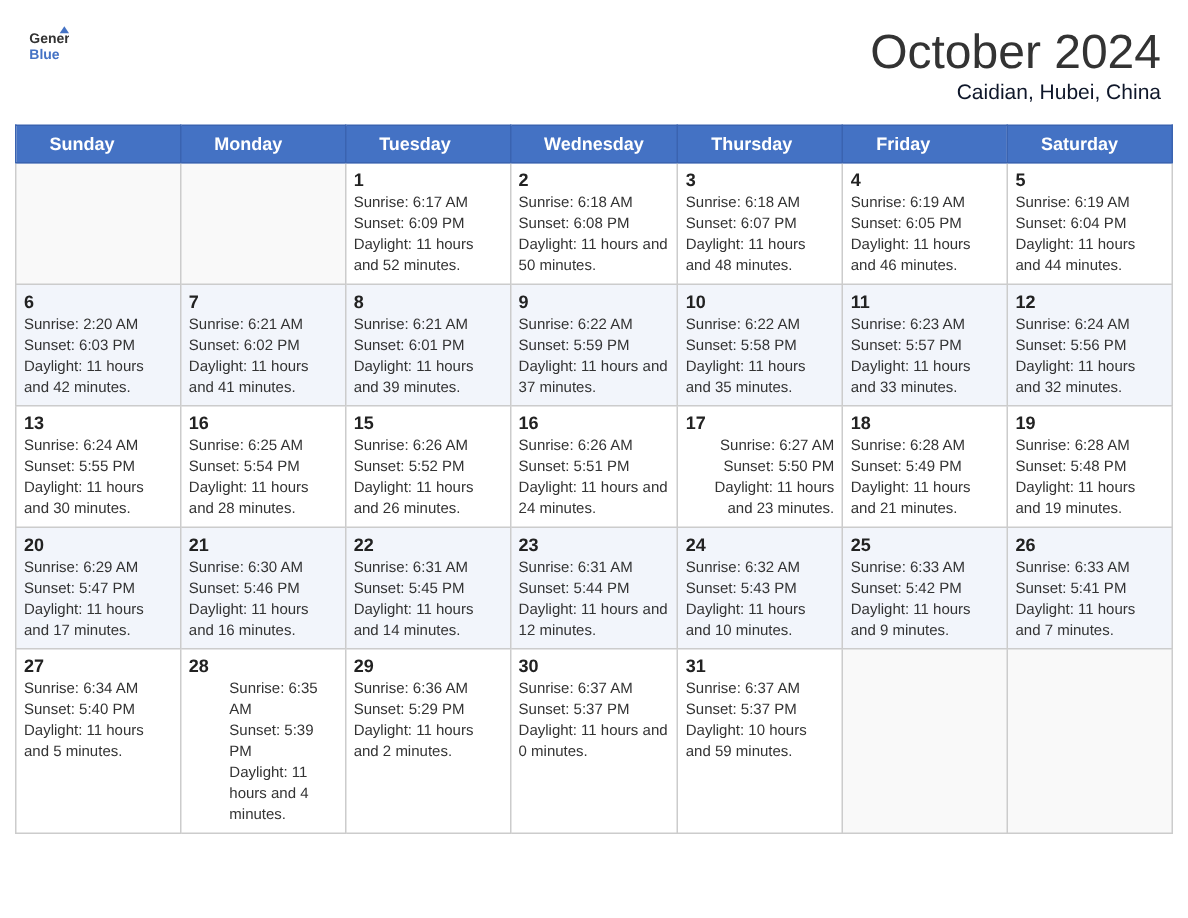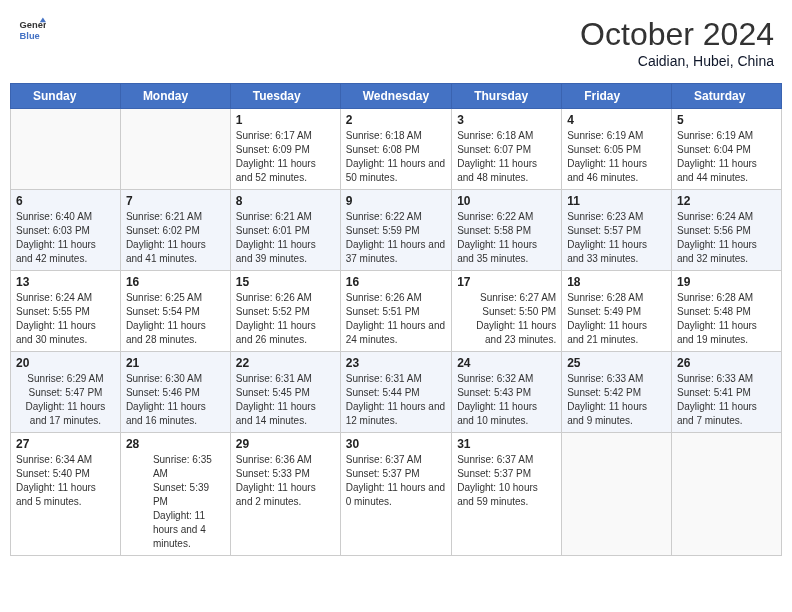--- a/index.html
+++ b/index.html
@@ -138,21 +138,21 @@
         <td>
           <div class="day-number">5</div>
           <div class="day-info" style="white-space: pre-line;">Sunrise: 6:19 AM
 Sunset: 6:04 PM
 Daylight: 11 hours and 44 minutes.</div>
         </td>
       </tr>
       <tr>
         <td>
           <div class="day-number">6</div>
-          <div class="day-info" style="white-space: pre-line;">Sunrise: 6:40 AM
+          <div class="day-info" style="white-space: pre-line;">Sunrise: 2:20 AM
 Sunset: 6:03 PM
 Daylight: 11 hours and 42 minutes.</div>
         </td>
         <td>
           <div class="day-number">7</div>
           <div class="day-info" style="white-space: pre-line;">Sunrise: 6:21 AM
 Sunset: 6:02 PM
 Daylight: 11 hours and 41 minutes.</div>
         </td>
         <td>
@@ -226,21 +226,21 @@
         <td>
           <div class="day-number">19</div>
           <div class="day-info" style="white-space: pre-line;">Sunrise: 6:28 AM
 Sunset: 5:48 PM
 Daylight: 11 hours and 19 minutes.</div>
         </td>
       </tr>
       <tr>
         <td>
           <div class="day-number">20</div>
-          <div class="day-info" style="white-space: pre-line; text-align: center;">Sunrise: 6:29 AM
+          <div class="day-info" style="white-space: pre-line;">Sunrise: 6:29 AM
 Sunset: 5:47 PM
 Daylight: 11 hours and 17 minutes.</div>
         </td>
         <td>
           <div class="day-number">21</div>
           <div class="day-info" style="white-space: pre-line;">Sunrise: 6:30 AM
 Sunset: 5:46 PM
 Daylight: 11 hours and 16 minutes.</div>
         </td>
         <td>
@@ -283,21 +283,21 @@
         </td>
         <td>
           <div class="day-number">28</div>
           <div class="day-info" style="white-space: pre-line; margin-left: 27px;">Sunrise: 6:35 AM
 Sunset: 5:39 PM
 Daylight: 11 hours and 4 minutes.</div>
         </td>
         <td>
           <div class="day-number">29</div>
           <div class="day-info" style="white-space: pre-line;">Sunrise: 6:36 AM
-Sunset: 5:33 PM
+Sunset: 5:29 PM
 Daylight: 11 hours and 2 minutes.</div>
         </td>
         <td>
           <div class="day-number">30</div>
           <div class="day-info" style="white-space: pre-line;">Sunrise: 6:37 AM
 Sunset: 5:37 PM
 Daylight: 11 hours and 0 minutes.</div>
         </td>
         <td>
           <div class="day-number">31</div>

